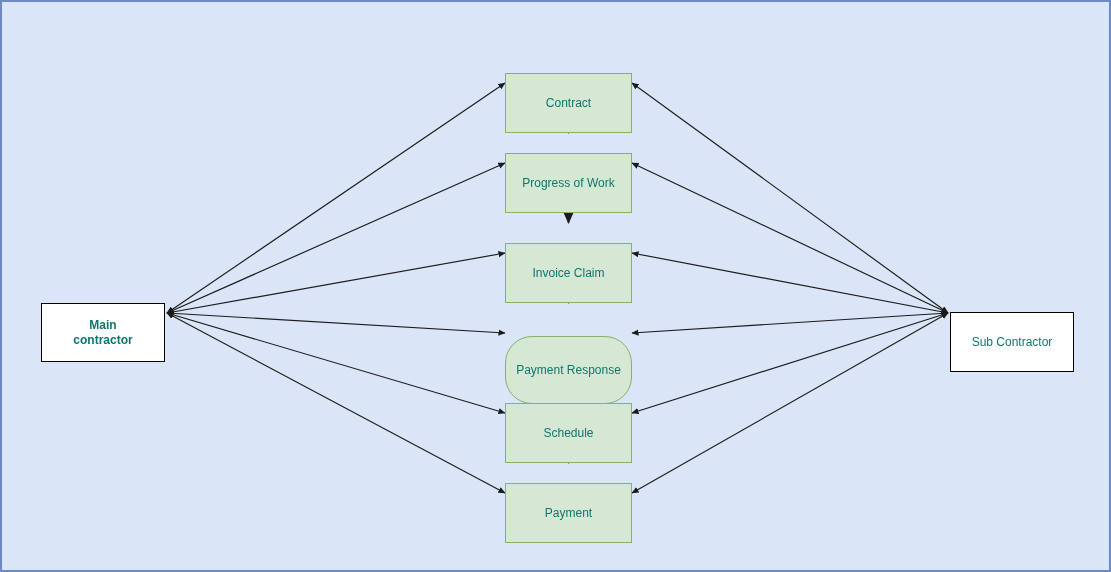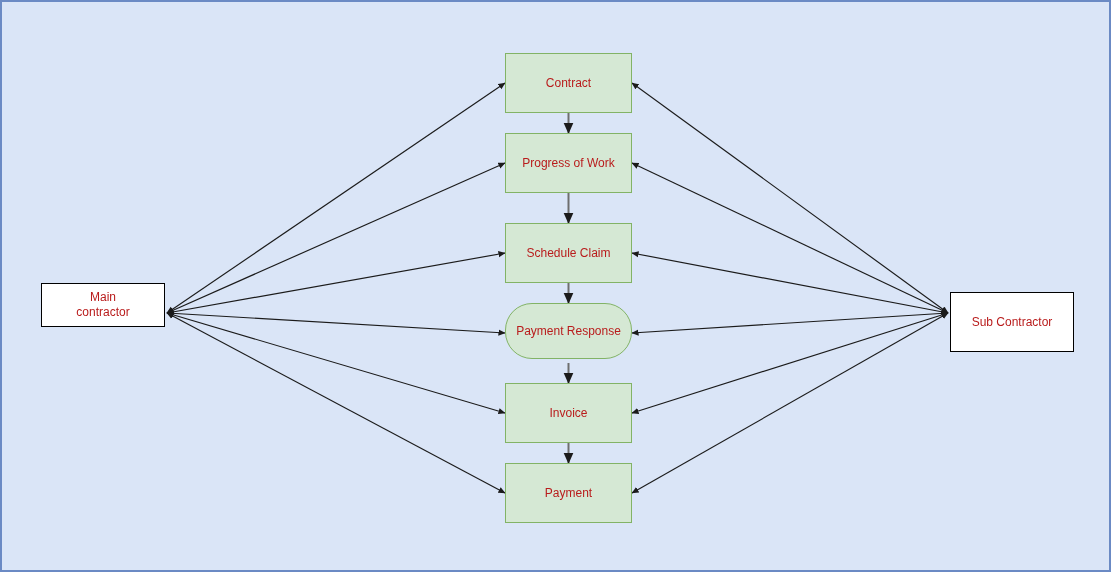--- a/index.html
+++ b/index.html
@@ -26,23 +26,24 @@
     pointer-events: none;
   }
   .node {
     position: absolute;
     box-sizing: border-box;
     display: flex;
     align-items: center;
     justify-content: center;
     text-align: center;
     line-height: 1.25;
-    color: #b91c1c;
+    color: #0f766e;
     font-size: 12px;
     white-space: pre-line;
+    margin-top: 20px;
   }
   .party {
     background: #ffffff;
     border: 1.6px solid #000000;
   }
   .step {
     background: #d5e8d4;
     border: 1.4px solid #82b366;
   }
 </style>
@@ -77,21 +78,21 @@
         <line x1="566.5" y1="111" x2="566.5" y2="131" stroke="#6e6e6e" stroke-width="2" marker-end="url(#arrow-flow)"></line>
         <line x1="566.5" y1="191" x2="566.5" y2="221" stroke="#6e6e6e" stroke-width="2" marker-end="url(#arrow-flow)"></line>
         <line x1="566.5" y1="281" x2="566.5" y2="301" stroke="#6e6e6e" stroke-width="2" marker-end="url(#arrow-flow)"></line>
         <line x1="566.5" y1="361" x2="566.5" y2="381" stroke="#6e6e6e" stroke-width="2" marker-end="url(#arrow-flow)"></line>
         <line x1="566.5" y1="441" x2="566.5" y2="461" stroke="#6e6e6e" stroke-width="2" marker-end="url(#arrow-flow)"></line>
       </g>
   </svg>
   <div id="node-layer">
       <div class="node step" style="left: 503px; top: 51px; width: 127px; height: 60px;"><span>Contract</span></div>
       <div class="node step" style="left: 503px; top: 131px; width: 127px; height: 60px;"><span>Progress of Work</span></div>
-      <div class="node step" style="left: 503px; top: 221px; width: 127px; height: 60px;"><span>Schedule Claim</span></div>
-      <div class="node step" style="left: 503px; top: 301px; width: 127px; height: 56px; border-radius: 27px;"><span>Payment Response</span></div>
-      <div class="node step" style="left: 503px; top: 381px; width: 127px; height: 60px;"><span>Invoice</span></div>
+      <div class="node step" style="left: 503px; top: 221px; width: 127px; height: 60px;"><span>Invoice Claim</span></div>
+      <div class="node step" style="left: 503px; top: 314px; width: 127px; height: 68px; border-radius: 27px;"><span>Payment Response</span></div>
+      <div class="node step" style="left: 503px; top: 381px; width: 127px; height: 60px;"><span>Schedule</span></div>
       <div class="node step" style="left: 503px; top: 461px; width: 127px; height: 60px; text-align: center;"><span>Payment</span></div>
-      <div class="node party" style="left: 39px; top: 281px; width: 124px; height: 44px;"><span>Main
+      <div class="node party" style="left: 39px; top: 281px; width: 124px; height: 59px; font-weight: bold;"><span>Main
 contractor</span></div>
       <div class="node party" style="left: 948px; top: 290px; width: 124px; height: 60px;"><span>Sub Contractor</span></div>
     </div>
 </div>
 
 </body></html>

